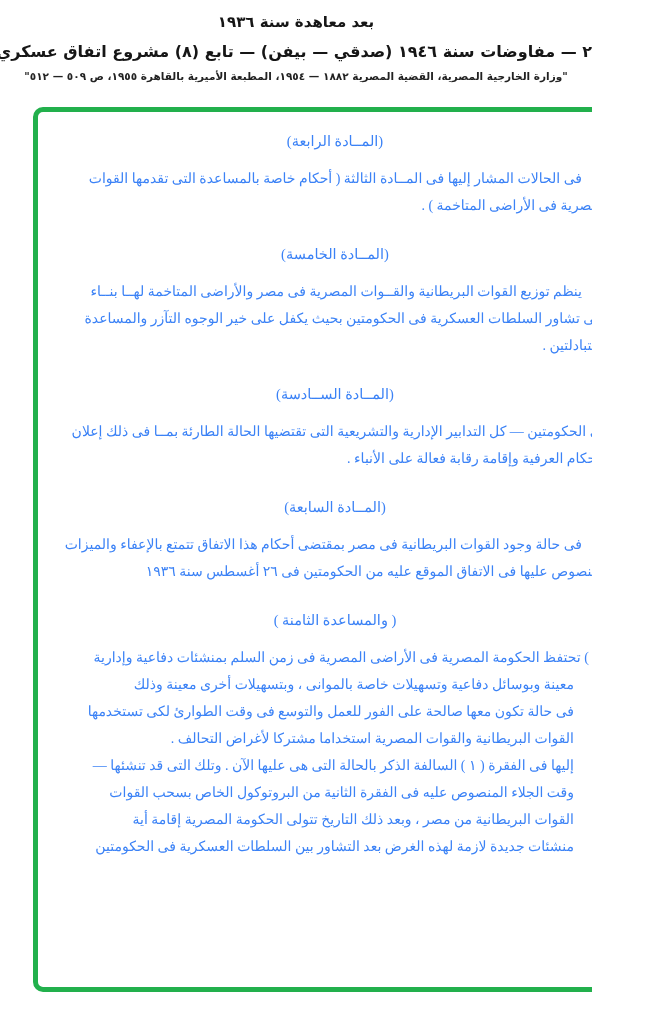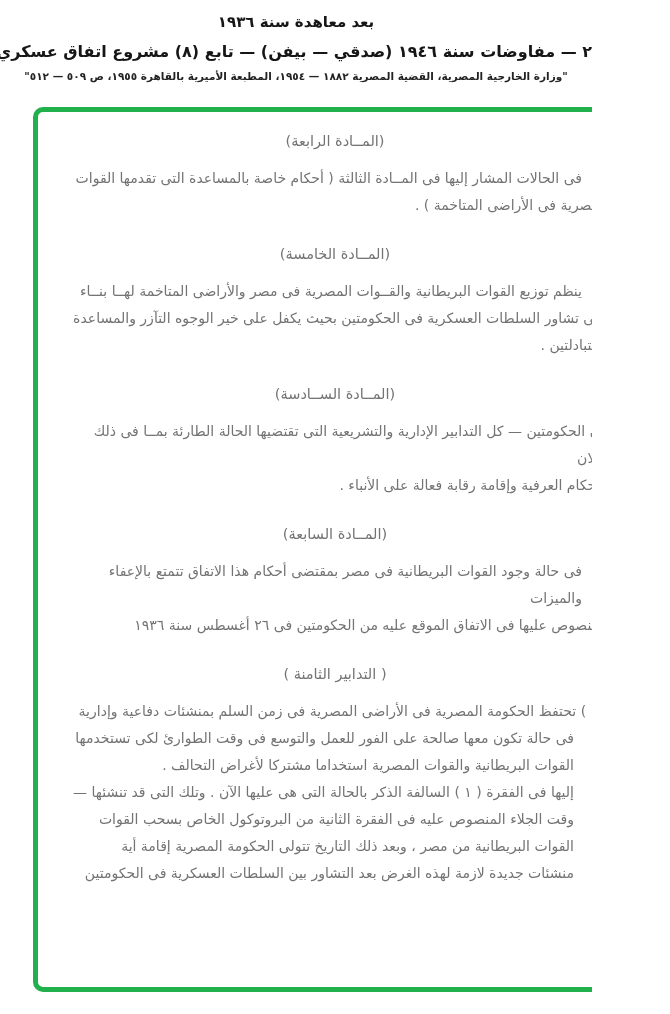--- a/index.html
+++ b/index.html
@@ -58,21 +58,22 @@
     background: #ffffff;
     overflow: hidden;
   }
   
   .doc {
     direction: rtl;
     padding: 16px 28px 0 24px;
     font-size: 14px;
     line-height: 27px;
     text-align: right;
-    color: #737373;
+    color: #3b82f6;
+    font-family: Liberation Serif, serif;
   }
   .art-h {
     text-align: center;
     font-size: 14.5px;
     margin: 22px 0 10px;
   }
   .art:first-child .art-h {
     margin-top: 0;
   }
   .ln { min-height: 27px; }
@@ -113,22 +114,23 @@
         <div class="ln">الأحكام العرفية وإقامة رقابة فعالة على الأنباء .</div>
       </article>
 
       <article class="art">
         <div class="art-h">(المــادة السابعة)</div>
         <div class="ln indent">فى حالة وجود القوات البريطانية فى مصر بمقتضى أحكام هذا الاتفاق تتمتع بالإعفاء والميزات</div>
         <div class="ln">المنصوص عليها فى الاتفاق الموقع عليه من الحكومتين فى ٢٦ أغسطس سنة ١٩٣٦</div>
       </article>
 
       <article class="art">
-        <div class="art-h">( التدابير الثامنة )</div>
+        <div class="art-h">( والمساعدة الثامنة )</div>
         <div class="ln">( ١ ) تحتفظ الحكومة المصرية فى الأراضى المصرية فى زمن السلم بمنشئات دفاعية وإدارية</div>
+        <div class="ln hang">معينة وبوسائل دفاعية وتسهيلات خاصة بالموانى ، وبتسهيلات أخرى معينة وذلك</div>
         <div class="ln hang">فى حالة تكون معها صالحة على الفور للعمل والتوسع فى وقت الطوارئ لكى تستخدمها</div>
         <div class="ln hang">القوات البريطانية والقوات المصرية استخداما مشتركا لأغراض التحالف .</div>
         <div class="ln hang">إليها فى الفقرة ( ١ ) السالفة الذكر بالحالة التى هى عليها الآن . وتلك التى قد تنشئها —</div>
         <div class="ln hang">وقت الجلاء المنصوص عليه فى الفقرة الثانية من البروتوكول الخاص بسحب القوات</div>
         <div class="ln hang">القوات البريطانية من مصر ، وبعد ذلك التاريخ تتولى الحكومة المصرية إقامة أية</div>
         <div class="ln hang">منشئات جديدة لازمة لهذه الغرض بعد التشاور بين السلطات العسكرية فى الحكومتين</div>
       </article>
 
     </div>
   </section>

